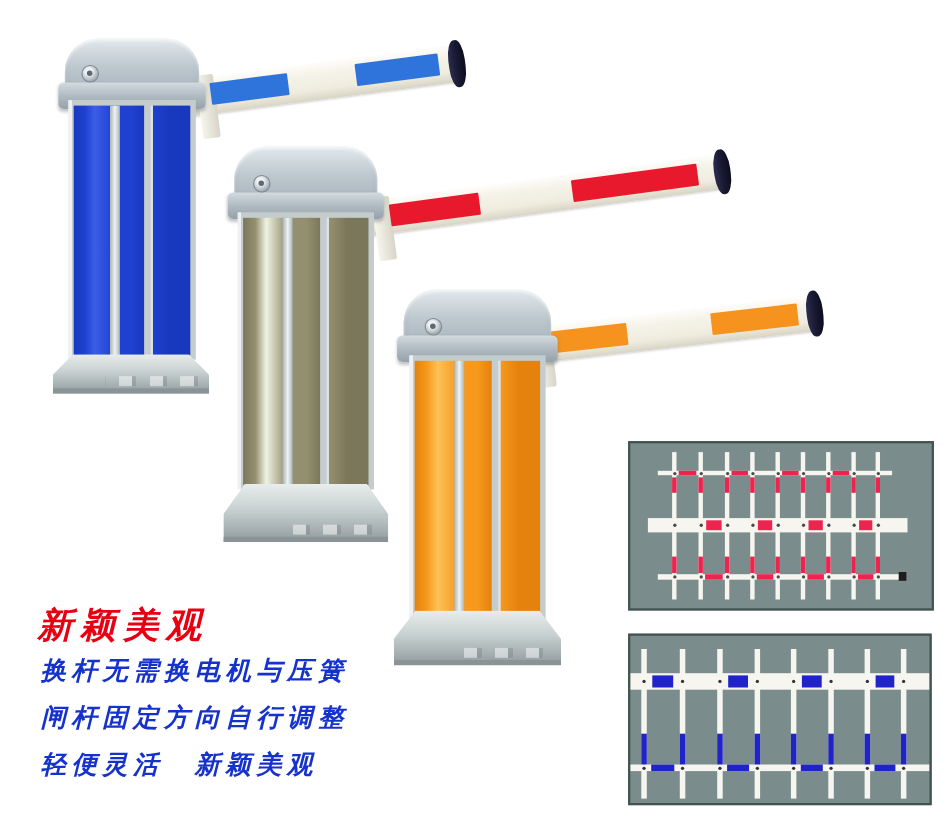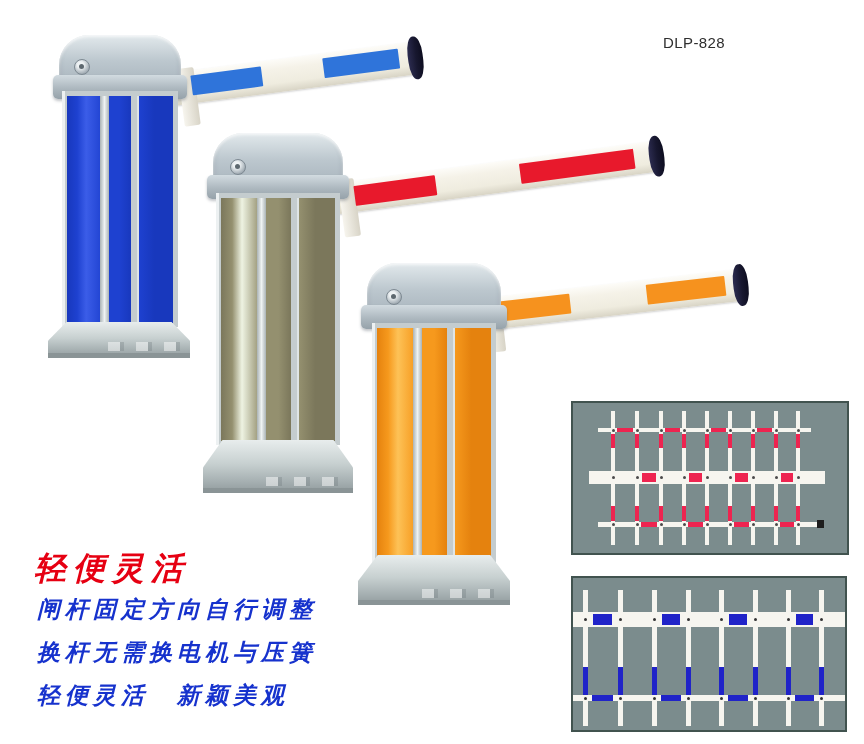--- a/index.html
+++ b/index.html
@@ -96,21 +96,20 @@
   
   .inset{position:absolute;border:2px solid #41534f;overflow:hidden;}
   .inset-red{left:571px;top:401px;width:274px;height:150px;}
   .inset-blue{left:571px;top:576px;width:272px;height:152px;}
   .fence-canvas{position:absolute;inset:0;}
 </style>
 </head>
 <body>
 
 <div class="model-block">
-  <div>DLP-828</div>
 </div>
 
 <div class="gate g-blue" style="--panel: #1e41d0; --panel_light: #3b5de8; --panel_side: #1838bd; --stripe: #2f74da;">
   <div class="arm">
     <div class="arm-body"></div>
     <div class="bracket"></div>
     <div class="stripe s1"></div>
     <div class="stripe s2"></div>
     <div class="arm-cap"></div>
   </div>
@@ -159,24 +158,24 @@
     <div class="cap-skirt"></div>
     <div class="keyhole"></div>
     <div class="body">
       <div class="face face-front"></div>
       <div class="face face-side"></div>
     </div>
     <div class="base"></div>
   </div>
 </div>
 
-<div class="headline">轻便灵活</div>
+<div class="headline">新颖美观</div>
 <div class="features">
+  <div class="feature-line">换杆无需换电机与压簧</div>
   <div class="feature-line">闸杆固定方向自行调整</div>
-  <div class="feature-line">换杆无需换电机与压簧</div>
   <div class="feature-line">轻便灵活　新颖美观</div>
 </div>
 
 <div class="inset inset-red" style="background: rgb(123, 140, 141);">
   <div class="fence-canvas">
       <div style="position: absolute; left: 38px; top: 8px; width: 4px; height: 134px; background: rgb(246, 245, 239);"></div>
       <div style="position: absolute; left: 62px; top: 8px; width: 4px; height: 134px; background: rgb(246, 245, 239);"></div>
       <div style="position: absolute; left: 86px; top: 8px; width: 4px; height: 134px; background: rgb(246, 245, 239);"></div>
       <div style="position: absolute; left: 109px; top: 8px; width: 4px; height: 134px; background: rgb(246, 245, 239);"></div>
       <div style="position: absolute; left: 132px; top: 8px; width: 4px; height: 134px; background: rgb(246, 245, 239);"></div>

